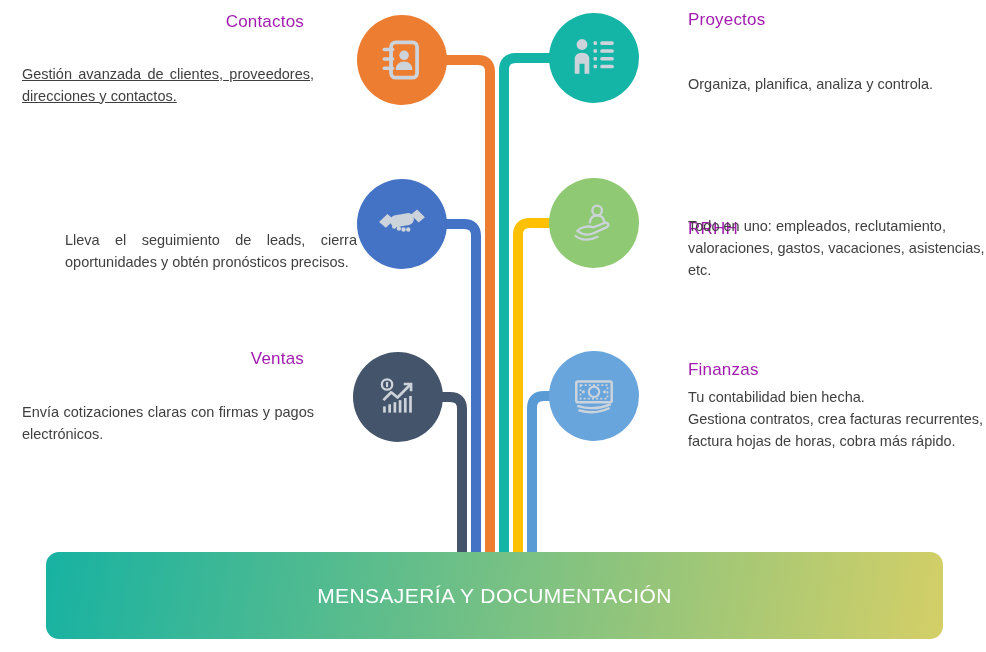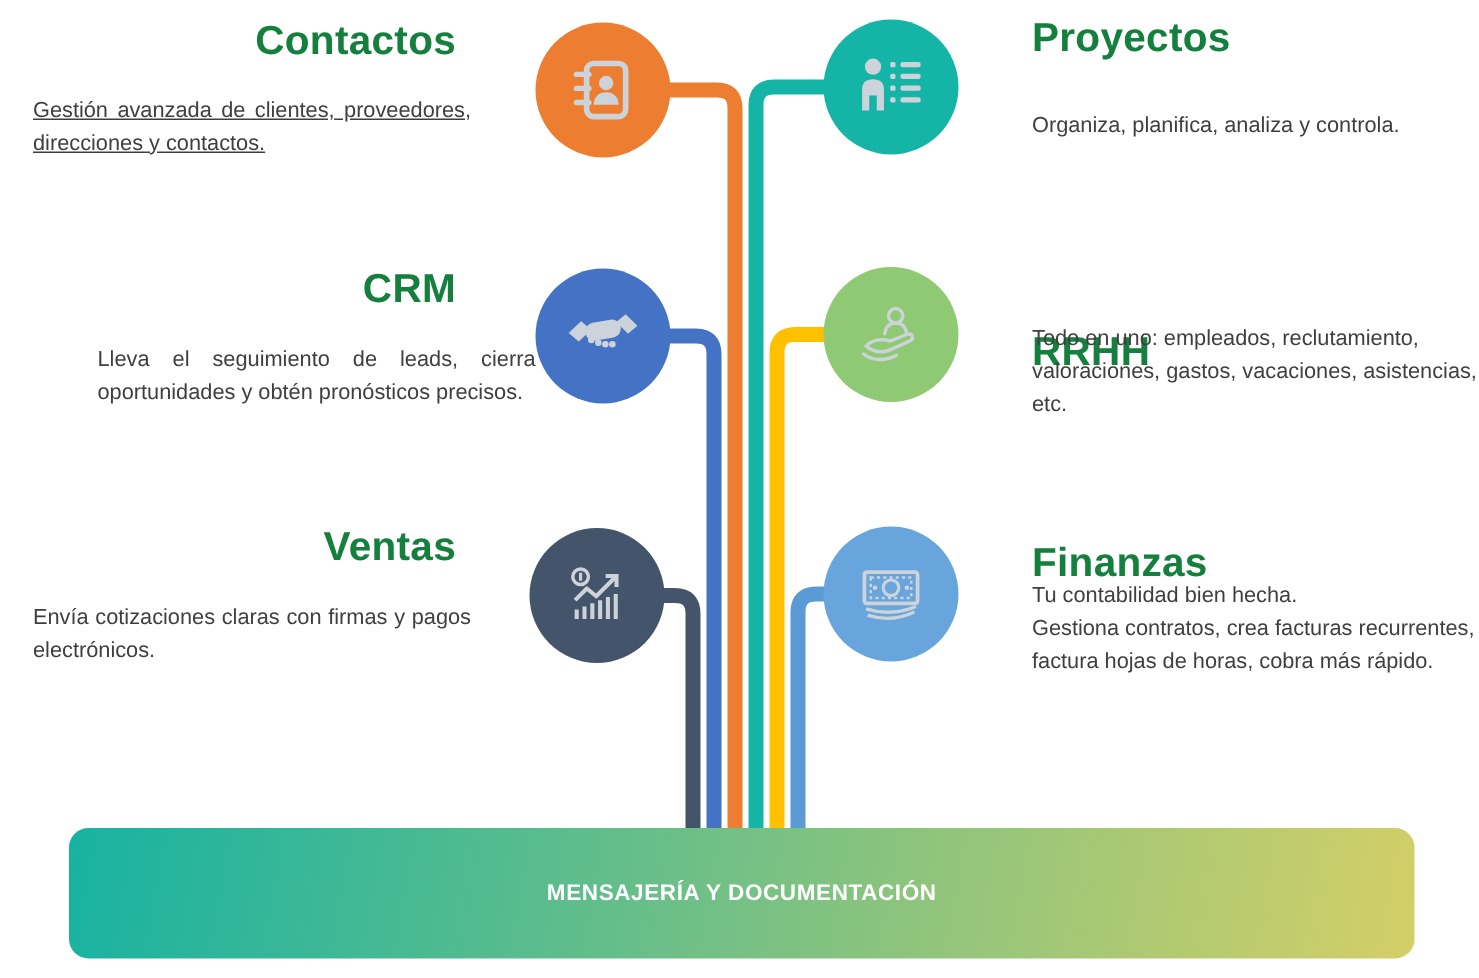--- a/index.html
+++ b/index.html
@@ -7,23 +7,23 @@
   .canvas {
     position: relative;
     width: 986px;
     height: 652px;
     background: #ffffff;
     overflow: hidden;
     font-family: "Liberation Sans", sans-serif;
   }
   .module-title {
     position: absolute;
-    font-size: 27px;
-    font-weight: 700;
-    color: #15803d;
+    font-size: 17px;
+    font-weight: 400;
+    color: #a21caf;
     letter-spacing: 0.2px;
   }
   .module-desc {
     position: absolute;
     font-size: 14.5px;
     line-height: 1.5;
     color: #3f3f3f;
   }
   .left-title { left: 22px; width: 282px; text-align: right; }
   .left-desc  { left: 22px; width: 292px; text-align: justify; }
@@ -53,22 +53,22 @@
     height: 87px;
     border-radius: 13px;
     background: linear-gradient(100deg, var(--g1), var(--g2));
     display: flex;
     align-items: center;
     justify-content: center;
     z-index: 4;
   }
   .footer-label {
     color: #ffffff;
-    font-size: 15px;
-    font-weight: 700;
+    font-size: 21px;
+    font-weight: 400;
     letter-spacing: 0.4px;
   }
   
   .c-contactos { left: 357px; top: 15px; }
   .c-proyectos { left: 549px; top: 13px; }
   .c-crm       { left: 357px; top: 179px; }
   .c-rrhh      { left: 549px; top: 178px; }
   .c-ventas    { left: 353px; top: 352px; }
   .c-finanzas  { left: 549px; top: 351px; }
   
@@ -123,21 +123,20 @@
       <rect x="30" y="8" width="13" height="3.4" rx="1.5" fill="currentColor"></rect>
       <rect x="23.5" y="15.5" width="3.4" height="3.4" rx="1" fill="currentColor"></rect>
       <rect x="30" y="15.5" width="13" height="3.4" rx="1.5" fill="currentColor"></rect>
       <rect x="23.5" y="23" width="3.4" height="3.4" rx="1" fill="currentColor"></rect>
       <rect x="30" y="23" width="13" height="3.4" rx="1.5" fill="currentColor"></rect>
       <rect x="23.5" y="30.5" width="3.4" height="3.4" rx="1" fill="currentColor"></rect>
       <rect x="30" y="30.5" width="13" height="3.4" rx="1.5" fill="currentColor"></rect>
     </svg>
   </div>
 
-  <h2 class="module-title left-title t-crm">CRM</h2>
   <p class="module-desc left-desc d-crm">Lleva el seguimiento de leads, cierra oportunidades y obtén pronósticos precisos.</p>
   <div class="icon-circle c-crm" style="background-color: rgb(68, 114, 196);">
     <svg width="50" height="50" viewBox="0 0 48 48" style="color: rgb(205, 211, 218);">
       <polygon points="2,22 10,14.5 16.5,20 8.5,27.5" fill="currentColor"></polygon>
       <polygon points="46,17.5 38.5,10 32.5,15 40,22.5" fill="currentColor"></polygon>
       <rect x="12.5" y="14.5" width="23" height="11.5" rx="5.7" fill="currentColor" transform="rotate(-10 24 20)"></rect>
       <circle cx="16.5" cy="26.5" r="2.1" fill="currentColor"></circle>
       <circle cx="21" cy="28.3" r="2.1" fill="currentColor"></circle>
       <circle cx="25.5" cy="29.3" r="2.1" fill="currentColor"></circle>
       <circle cx="30" cy="29.3" r="2.1" fill="currentColor"></circle>

